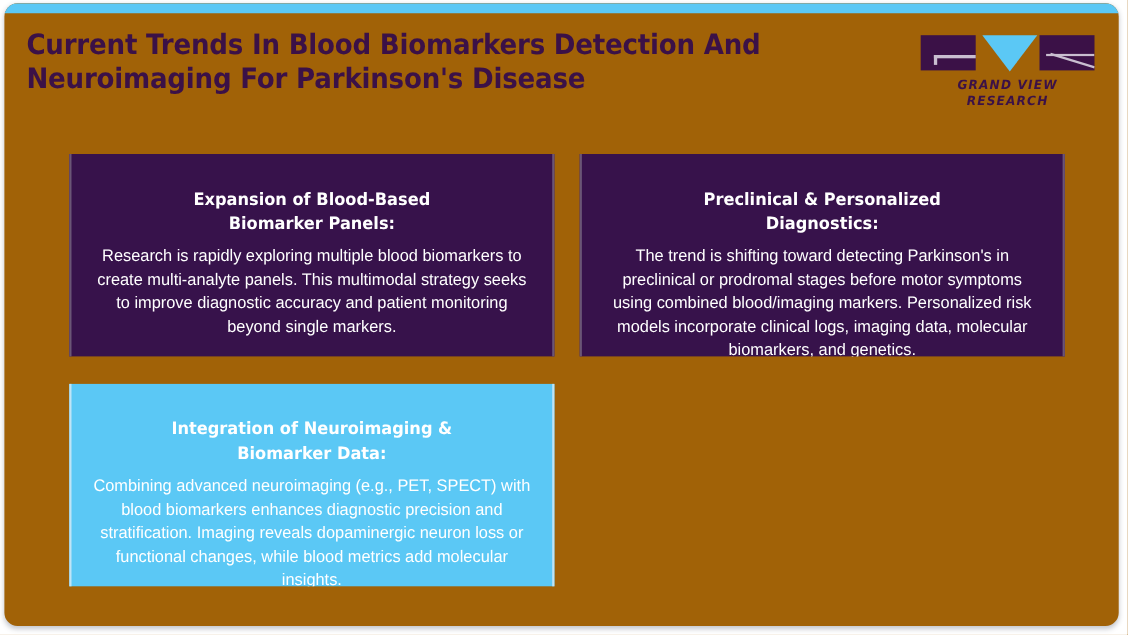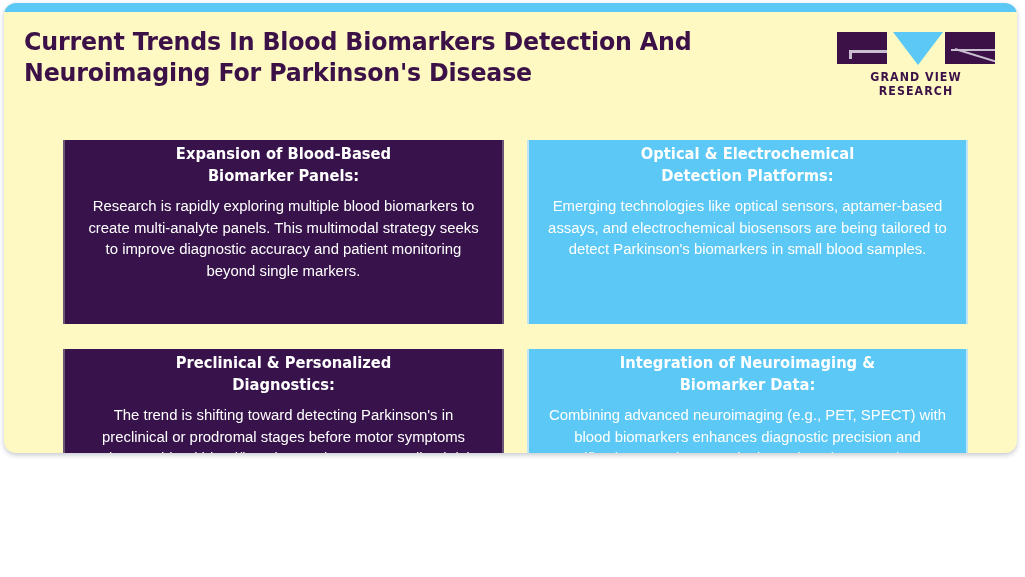--- a/index.html
+++ b/index.html
@@ -12,22 +12,22 @@
     height: 577px;
     overflow: hidden;
     font-family: "Liberation Sans", sans-serif;
   }
 
   .page {
     position: absolute;
     left: 4px;
     top: 3px;
     width: 1013px;
-    height: 450px;
-    background: #fef9c3;
+    height: 566px;
+    background: #a16207;
     border-radius: 12px;
     box-shadow: 0 2px 5px rgba(60,70,90,0.30);
     overflow: hidden;
   }
 
   .top-accent-bar {
     position: absolute;
     left: 0;
     top: 0;
     width: 100%;
@@ -62,20 +62,21 @@
     transform-origin: left top;
   }
 
   
   .logo {
     position: absolute;
     right: 22px;
     top: 18px;
     width: 158px;
     height: 62px;
+    font-style: italic;
   }
   .logo-marks {
     position: relative;
     width: 158px;
     height: 36px;
   }
   .logo-g {
     position: absolute;
     left: 0;
     top: 2px;
@@ -164,21 +165,21 @@
     display: grid;
     grid-template-columns: 441px 441px;
     grid-template-rows: 184px 184px;
     column-gap: 23px;
     row-gap: 25px;
   }
 
   .card {
     position: relative;
     box-sizing: border-box;
-    padding: 3px 14px 10px 14px;
+    padding: 30px 14px 10px 14px;
     overflow: hidden;
   }
   .card.dark {
     background: #37124b;
     border-left: 2px solid #6a5576;
     border-right: 2px solid #6a5576;
   }
   .card.blue {
     background: #5bc8f5;
     border-left: 2px solid #bfe4f6;
@@ -232,25 +233,20 @@
   </div>
 
   <div class="grid">
 
     <div class="card dark">
       <div class="card-title">Expansion of Blood-Based
 Biomarker Panels:</div>
       <div class="card-body">Research is rapidly exploring multiple blood biomarkers to create multi-analyte panels. This multimodal strategy seeks to improve diagnostic accuracy and patient monitoring beyond single markers.</div>
     </div>
 
-    <div class="card blue">
-      <div class="card-title">Optical &amp; Electrochemical
-Detection Platforms:</div>
-      <div class="card-body">Emerging technologies like optical sensors, aptamer-based assays, and electrochemical biosensors are being tailored to detect Parkinson's biomarkers in small blood samples.</div>
-    </div>
 
     <div class="card dark">
       <div class="card-title">Preclinical &amp; Personalized
 Diagnostics:</div>
       <div class="card-body">The trend is shifting toward detecting Parkinson's in preclinical or prodromal stages before motor symptoms using combined blood/imaging markers. Personalized risk models incorporate clinical logs, imaging data, molecular biomarkers, and genetics.</div>
     </div>
 
     <div class="card blue">
       <div class="card-title">Integration of Neuroimaging &amp;
 Biomarker Data:</div>

